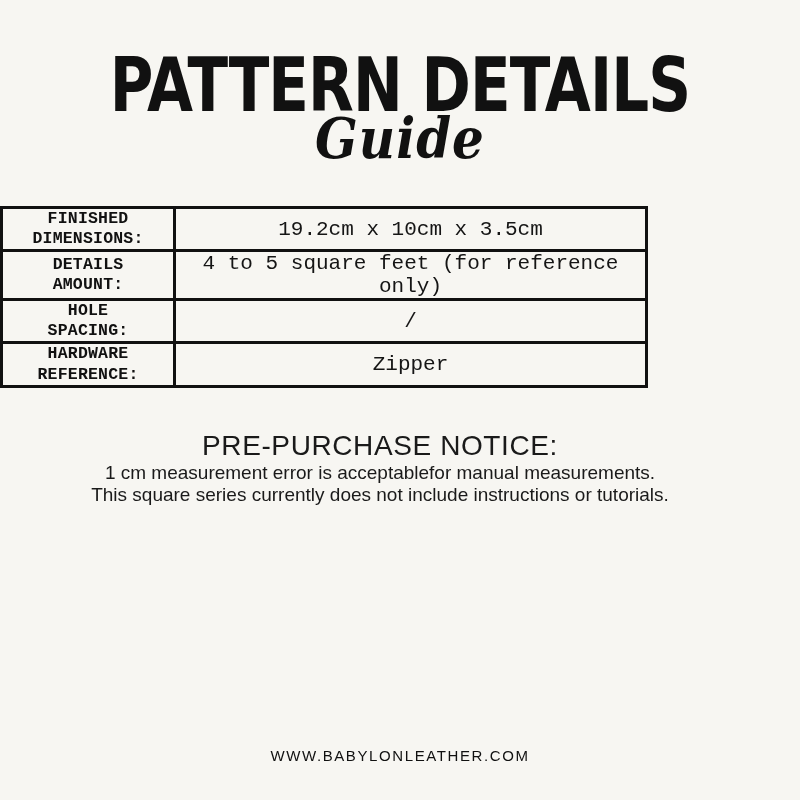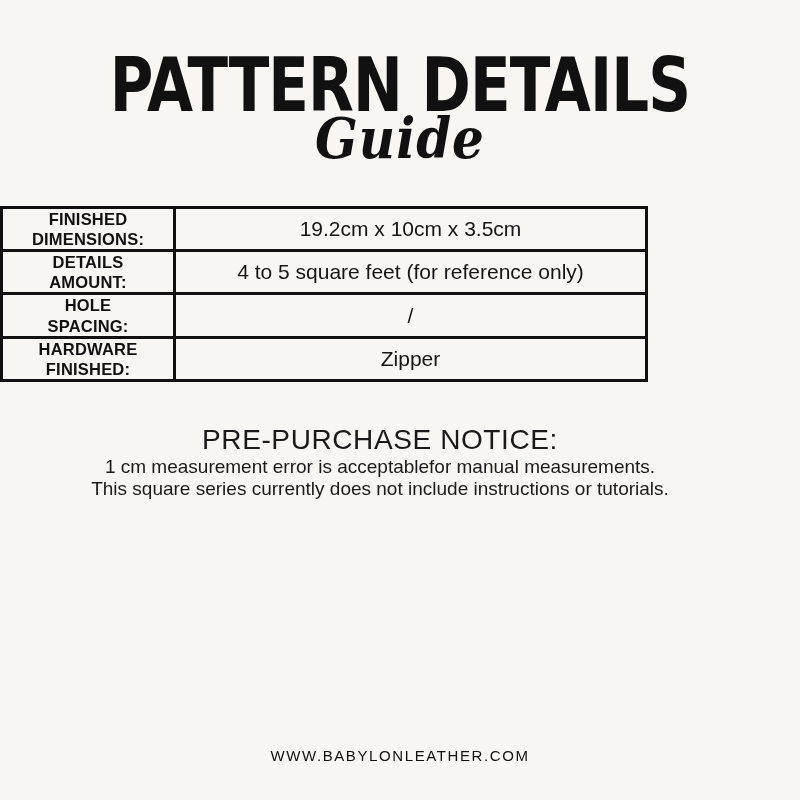--- a/index.html
+++ b/index.html
@@ -58,20 +58,21 @@
   .table-wrap {
     margin-top: 42px;
     width: 648px;
   }
   table.details {
     width: 100%;
     border-collapse: collapse;
     border: 3px solid #111111;
     background: #f7f6f2;
     table-layout: fixed;
+    font-family: Liberation Mono, monospace;
   }
   table.details td {
     border: 3px solid #111111;
     padding: 0;
     vertical-align: middle;
   }
   td.label-cell {
     width: 170px;
     text-align: center;
     font-weight: bold;
@@ -149,21 +150,21 @@
         <tr>
           <td class="label-cell">
             <span class="label-line">HOLE</span>
             <span class="label-line">SPACING:</span>
           </td>
           <td class="value-cell">/</td>
         </tr>
         <tr>
           <td class="label-cell">
             <span class="label-line">HARDWARE</span>
-            <span class="label-line">FINISHED:</span>
+            <span class="label-line">REFERENCE:</span>
           </td>
           <td class="value-cell">Zipper</td>
         </tr>
       </tbody>
     </table>
   </div>
 
   <div class="notice">
     <div class="notice-title">PRE-PURCHASE NOTICE:</div>
     <div class="notice-line">1 cm measurement error is acceptablefor manual measurements.</div>

